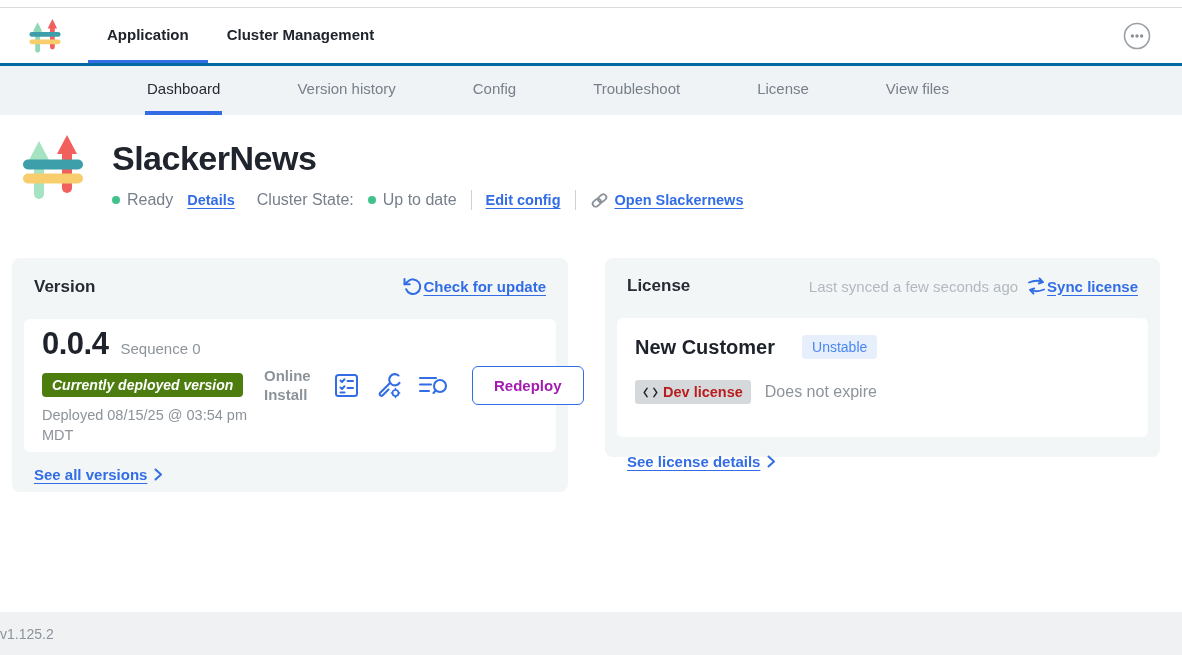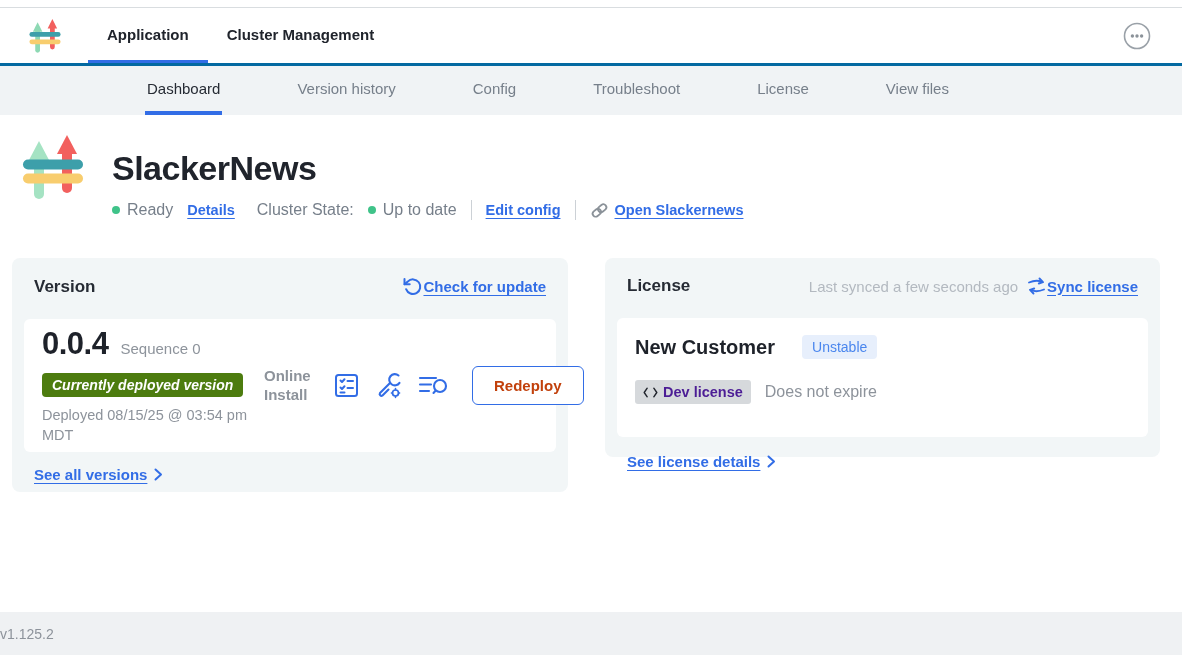--- a/index.html
+++ b/index.html
@@ -18,21 +18,21 @@
   .menu-btn { cursor:pointer; display:flex; }
 
   
   .subnav { height:49px; background:#f0f3f5; display:flex; align-items:stretch; padding-left:145px; }
   .subnav-item { display:flex; align-items:center; font-size:15px; color:#767f8a; border-bottom:4px solid transparent; cursor:pointer; margin-right:73px; padding:0 2px; }
   .subnav-item.active { color:#262b34; font-weight:400; border-bottom-color:#326de6; }
 
   
   .app-header { display:flex; align-items:flex-start; margin:16px 0 0 22px; }
   .app-icon { flex:0 0 auto; }
-  .app-head-text { margin-left:28px;margin-top:10px; }
+  .app-head-text { margin-left:28px; }
   .app-title { font-size:34px; font-weight:700; color:#20242c; letter-spacing:-0.5px; margin-top:8px; }
   .status-row { display:flex; align-items:center; margin-top:12px; font-size:16px; color:#767f8a; }
   .dot { width:8px; height:8px; border-radius:50%; background:#3fc389; display:inline-block; }
   .status-row .dot { margin-right:7px; }
   .status-row .gap-s { margin-right:14px; }
   .status-row .gap-l { margin-right:22px; }
   a.link { color:#326de6; font-weight:600; text-decoration:underline; text-underline-offset:3px; cursor:pointer; }
   .status-row a.link { font-size:14.5px; }
   .vdiv { width:1px; height:20px; background:#ccd1d6; margin:0 14px; }
   .openlink-wrap { display:flex; align-items:center; gap:6px; cursor:pointer; }
@@ -52,31 +52,31 @@
   .v-inner { display:flex; align-items:center; height:133px; }
   .v-left { flex:0 0 222px; }
   .v-number-row { display:flex; align-items:baseline; gap:12px; }
   .v-number { font-size:31px; font-weight:800; color:#1e222a; letter-spacing:-0.5px; }
   .v-seq { font-size:15px; color:#8d939b; }
   .badge-green { display:inline-block; margin-top:11px; background:#4d7c0f; color:#fff; font-size:14px; font-weight:600; padding:4px 10px; border-radius:4px;font-style:italic; }
   .v-deployed { margin-top:9px; width:212px; font-size:14.5px; color:#8d939b; line-height:1.35; }
   .v-right { display:flex; align-items:center; gap:15px; }
   .v-install-type { width:54px; font-size:15px; font-weight:600; color:#8d939b; line-height:1.25; }
   .icon-btn { display:flex; cursor:pointer; }
-  .btn-outline { margin-left:8px; background:#fff; border:1.5px solid #326de6; color:#c2410c; font-size:15px; font-weight:700; padding:10px 21px; border-radius:6px; cursor:pointer; font-family:inherit; }
+  .btn-outline { margin-left:8px; background:#fff; border:1.5px solid #326de6; color:#a21caf; font-size:15px; font-weight:700; padding:10px 21px; border-radius:6px; cursor:pointer; font-family:inherit; }
   .card-foot { margin-top:14px; padding:0 10px; display:flex; align-items:center; gap:7px; }
   .card-foot a.link { font-size:15px; }
 
   
   .l-inner { height:119px; }
   .l-row1 { display:flex; align-items:center; gap:27px; }
   .l-customer { font-size:20px; font-weight:700; color:#1e222a; }
   .badge-channel { background:#e7effc; color:#4a86ee; font-size:14px; padding:4px 10px; border-radius:4px; }
   .l-row2 { display:flex; align-items:center; gap:14px; margin-top:21px; }
-  .badge-devlicense { display:flex; align-items:center; gap:5px; background:#d6d9dc; color:#4c1d95; font-size:14.5px; font-weight:700; padding:4px 8px; border-radius:3px; }
+  .badge-devlicense { display:flex; align-items:center; gap:5px; background:#d6d9dc; color:#b91c1c; font-size:14.5px; font-weight:700; padding:4px 8px; border-radius:3px; }
   .l-expiry { font-size:16px; color:#8d939b; }
 
   
   .footer { position:absolute; left:0; bottom:0; width:100%; height:43px; background:#eff1f3; display:flex; align-items:center; justify-content:flex-start; font-size:14px; color:#8d939b; }
 
   svg { display:block; }
 </style>
 </head>
 <body>
 

